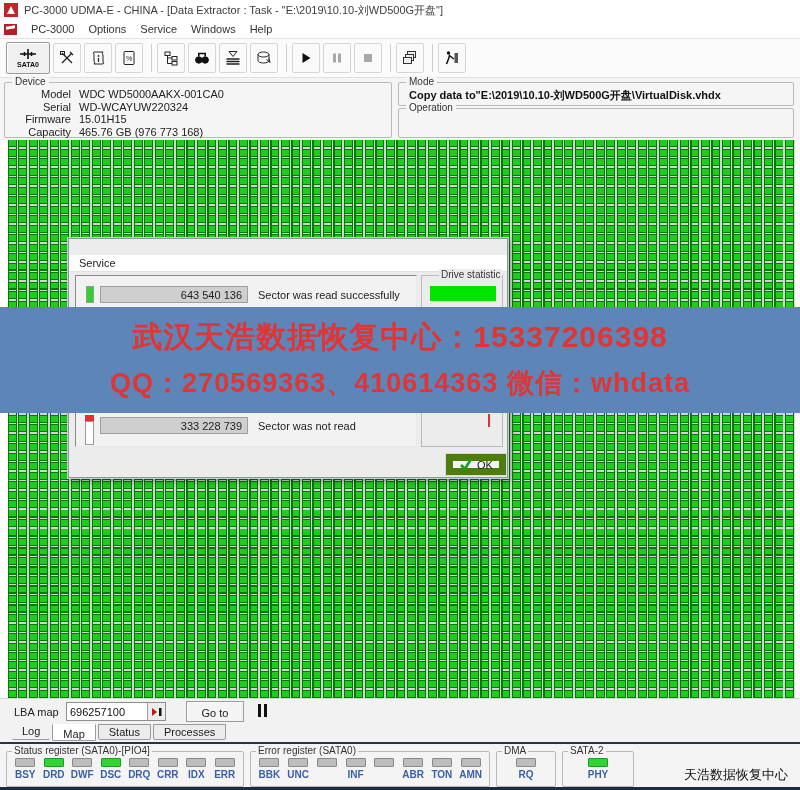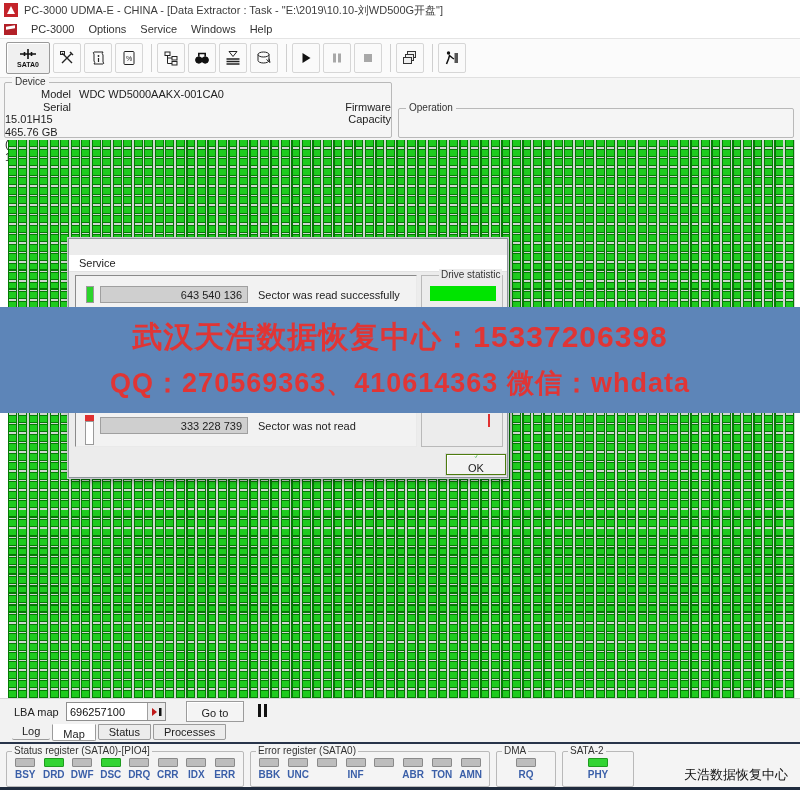--- a/index.html
+++ b/index.html
@@ -59,21 +59,21 @@
   .stat-field { position:absolute; width:148px; height:17px; background:#cfcfcf; border:1px solid #9f9f9f; font-size:11px; color:#222; text-align:right; padding:2px 5px 0 0; }
   .f1 { left:24px; top:10px; }
   .f2 { left:24px; top:141px; }
   .stat-label { position:absolute; font-size:11px; color:#222; white-space:nowrap; }
   .l1 { left:182px; top:13px; }
   .l2 { left:182px; top:144px; }
   .drive-group { position:absolute; left:352px; top:36px; width:82px; height:172px; border:1px solid #b9b9b9; }
   .drive-group .gtitle { position:absolute; top:-7px; left:5px; background:#ececec; padding:0 2px; font-size:10px; color:#333; white-space:nowrap;margin-left:12px; }
   .drive-bar { position:absolute; left:8px; top:10px; width:66px; height:15px; background:#00e400; }
   .red-tick { position:absolute; left:66px; top:138px; width:2px; height:13px; background:#e03030; }
-  .ok-btn { position:absolute; left:377px; top:215px; width:60px; height:21px; background:#f2f2f2; border:1px solid #4d7c0f; box-shadow:inset 1px 1px 0 #fff, 0 0 0 1px #d9d9d9; display:flex; align-items:center; justify-content:center; gap:4px; font-size:11px; color:#222;flex-direction:column; }
+  .ok-btn { position:absolute; left:377px; top:215px; width:60px; height:21px; background:#f2f2f2; border:7px solid #4d7c0f; box-shadow:inset 1px 1px 0 #fff, 0 0 0 1px #d9d9d9; display:flex; align-items:center; justify-content:center; gap:4px; font-size:11px; color:#222; }
 
   
   .banner { position:absolute; left:0; top:307px; width:800px; height:106px; background:#5d85b8; z-index:10; }
   .banner .bl1 { position:absolute; left:0; top:10px; width:100%; text-align:center; font-size:30px; font-weight:bold; color:#e03535; letter-spacing:1px; }
   .banner .bl2 { position:absolute; left:0; top:58px; width:100%; text-align:center; font-size:27px; font-weight:bold; color:#e03535; letter-spacing:1px; }
 
   
   .lba-bar { position:absolute; left:0; top:698px; width:800px; height:26px; background:#f2f2f2; border-top:1px solid #d6d6d6; }
   .lba-label { position:absolute; left:14px; top:7px; font-size:11px; color:#222; }
   .lba-input-wrap { position:absolute; left:66px; top:3px; width:100px; height:19px; background:#fff; border:1px solid #8f8f8f; }
@@ -216,25 +216,30 @@
     </button>
   </div>
 
   <div class="panels">
     <div class="gbox device-box">
       <span class="gtitle">Device</span>
       <div class="dev-grid">
         <span class="dl">Model</span>
         <span class="dv">WDC WD5000AAKX-001CA0</span>
         <span class="dl">Serial</span>
+        <span class="dv">WD-WCAYUW220324</span>
         <span class="dl">Firmware</span>
         <span class="dv">15.01H15</span>
         <span class="dl">Capacity</span>
         <span class="dv">465.76 GB (976 773 168)</span>
       </div>
+    </div>
+    <div class="gbox mode-box">
+      <span class="gtitle">Mode</span>
+      <div class="mode-text">Copy data to"E:\2019\10.10-刘WD500G开盘\VirtualDisk.vhdx</div>
     </div>
     <div class="gbox oper-box">
       <span class="gtitle">Operation</span>
     </div>
   </div>
 
   <div class="map"></div>
 
   <div class="dialog">
     <div class="dlg-menu">Service</div>

